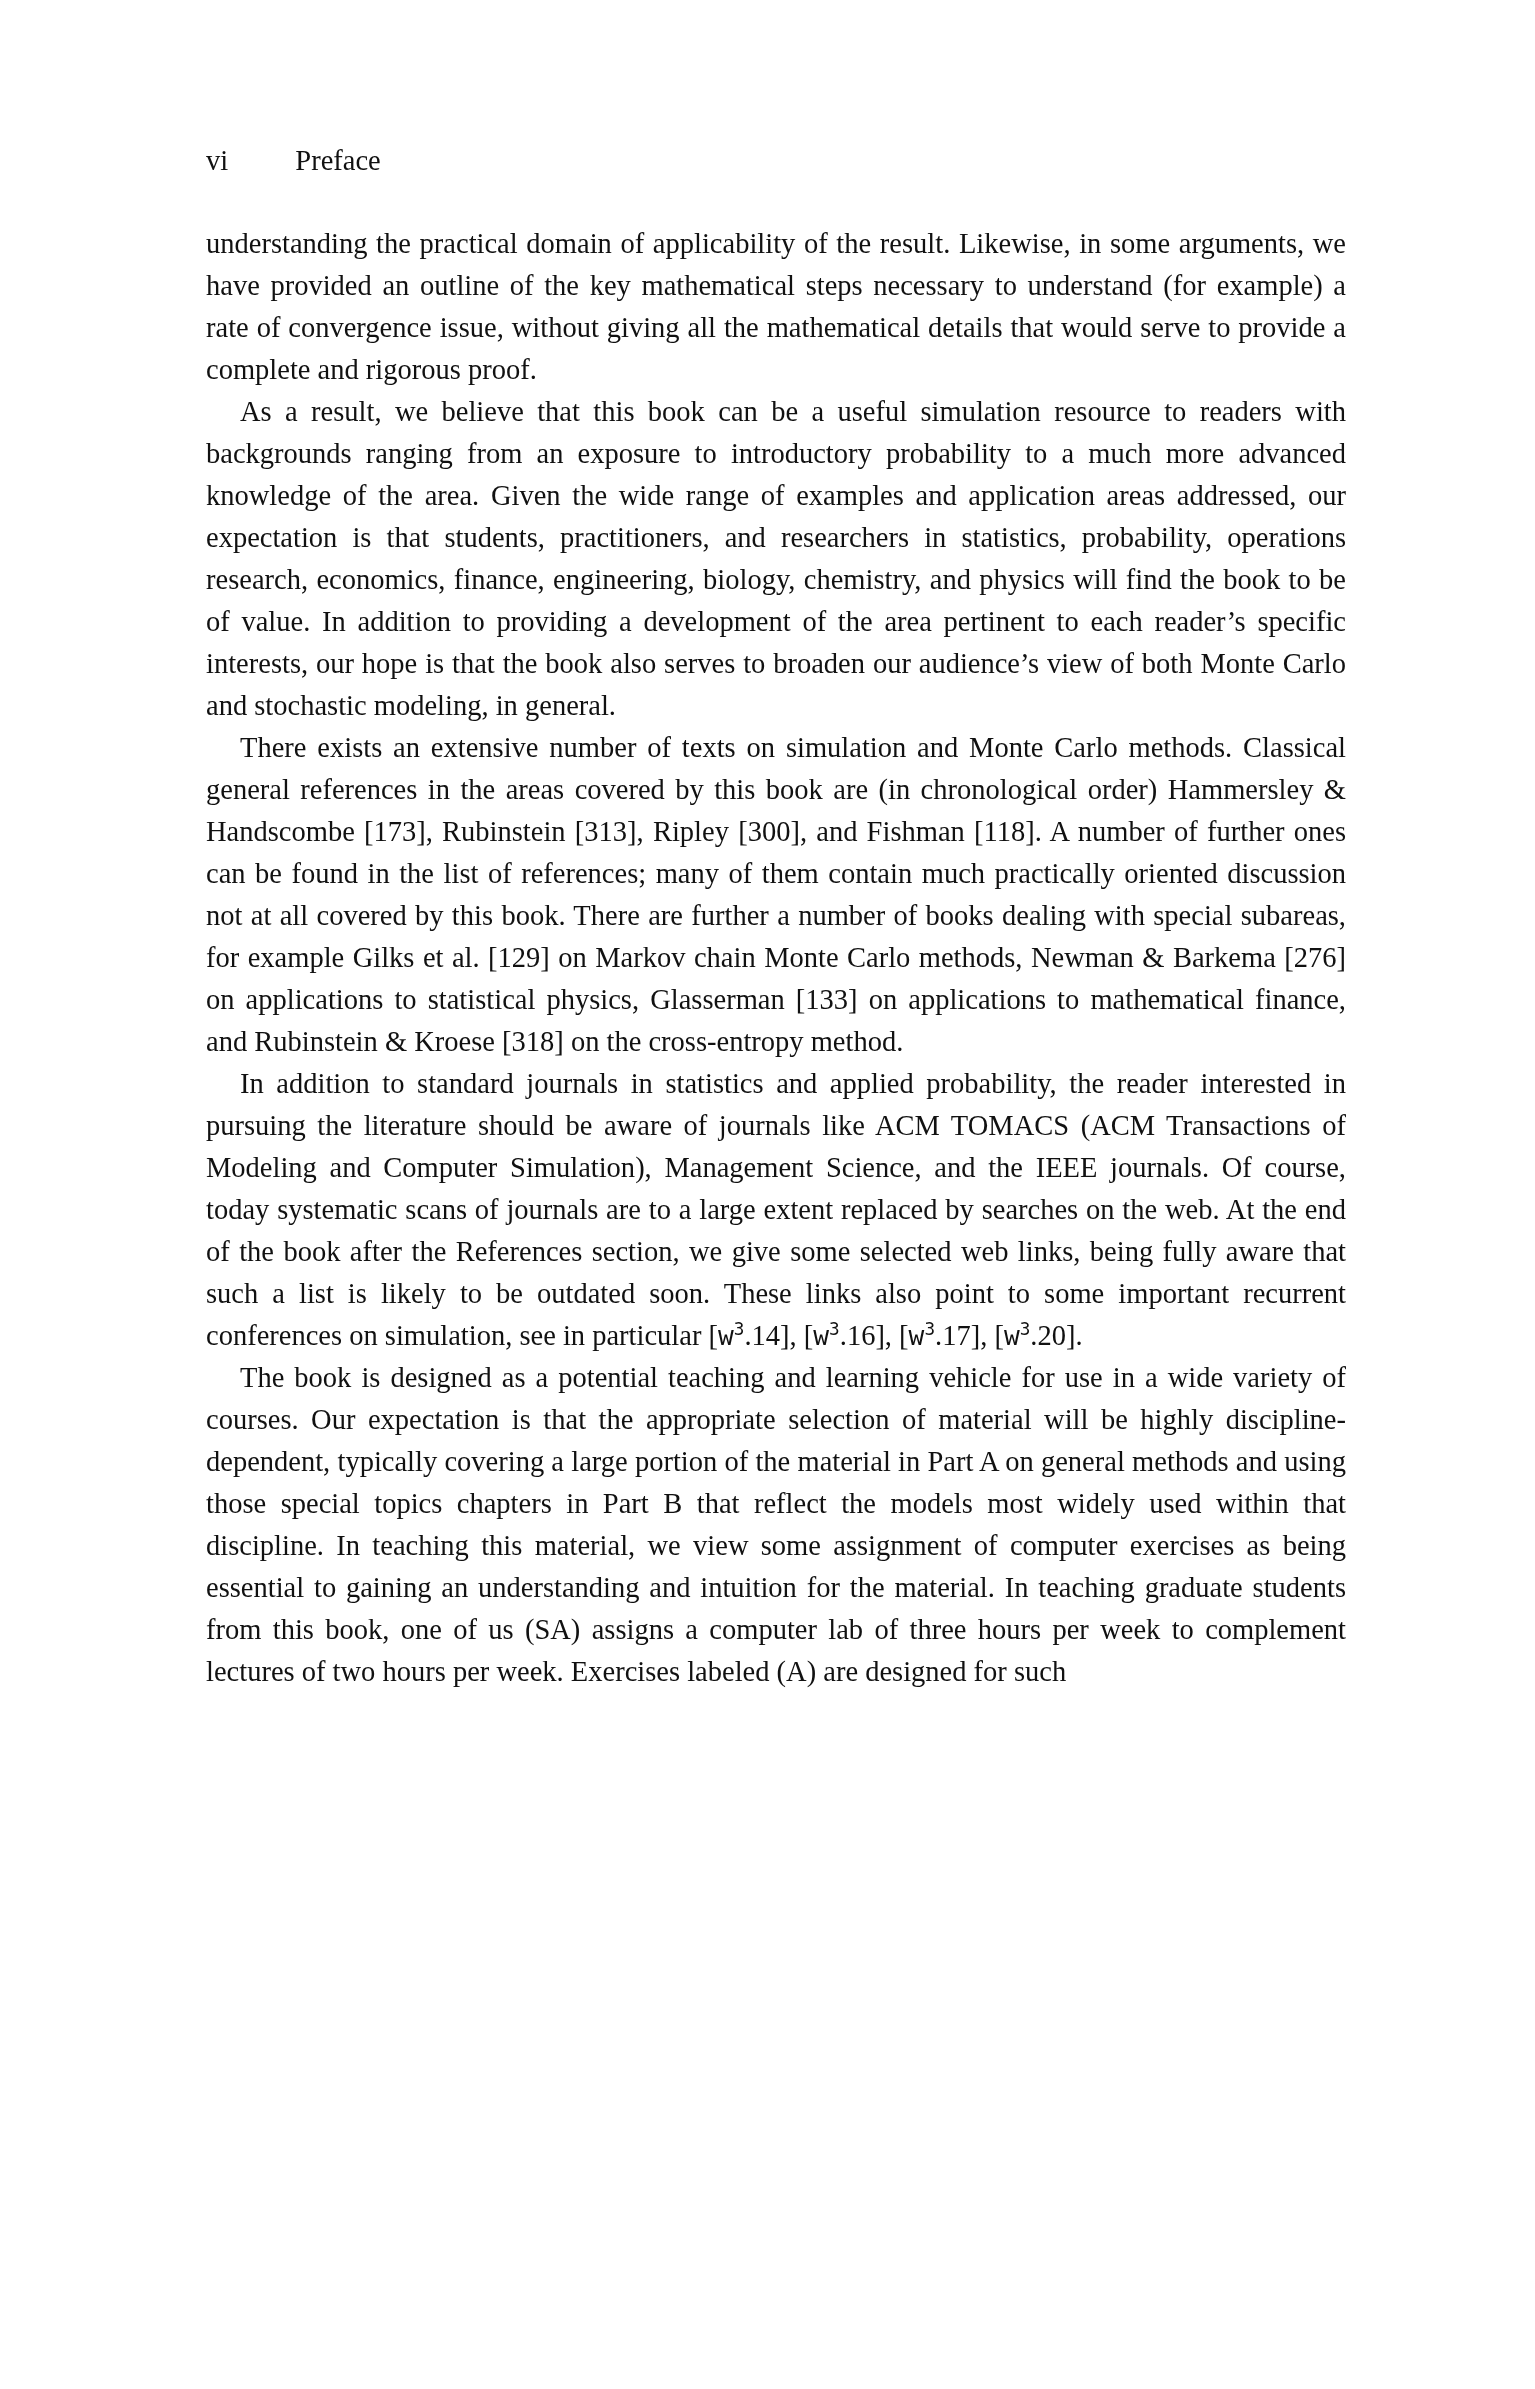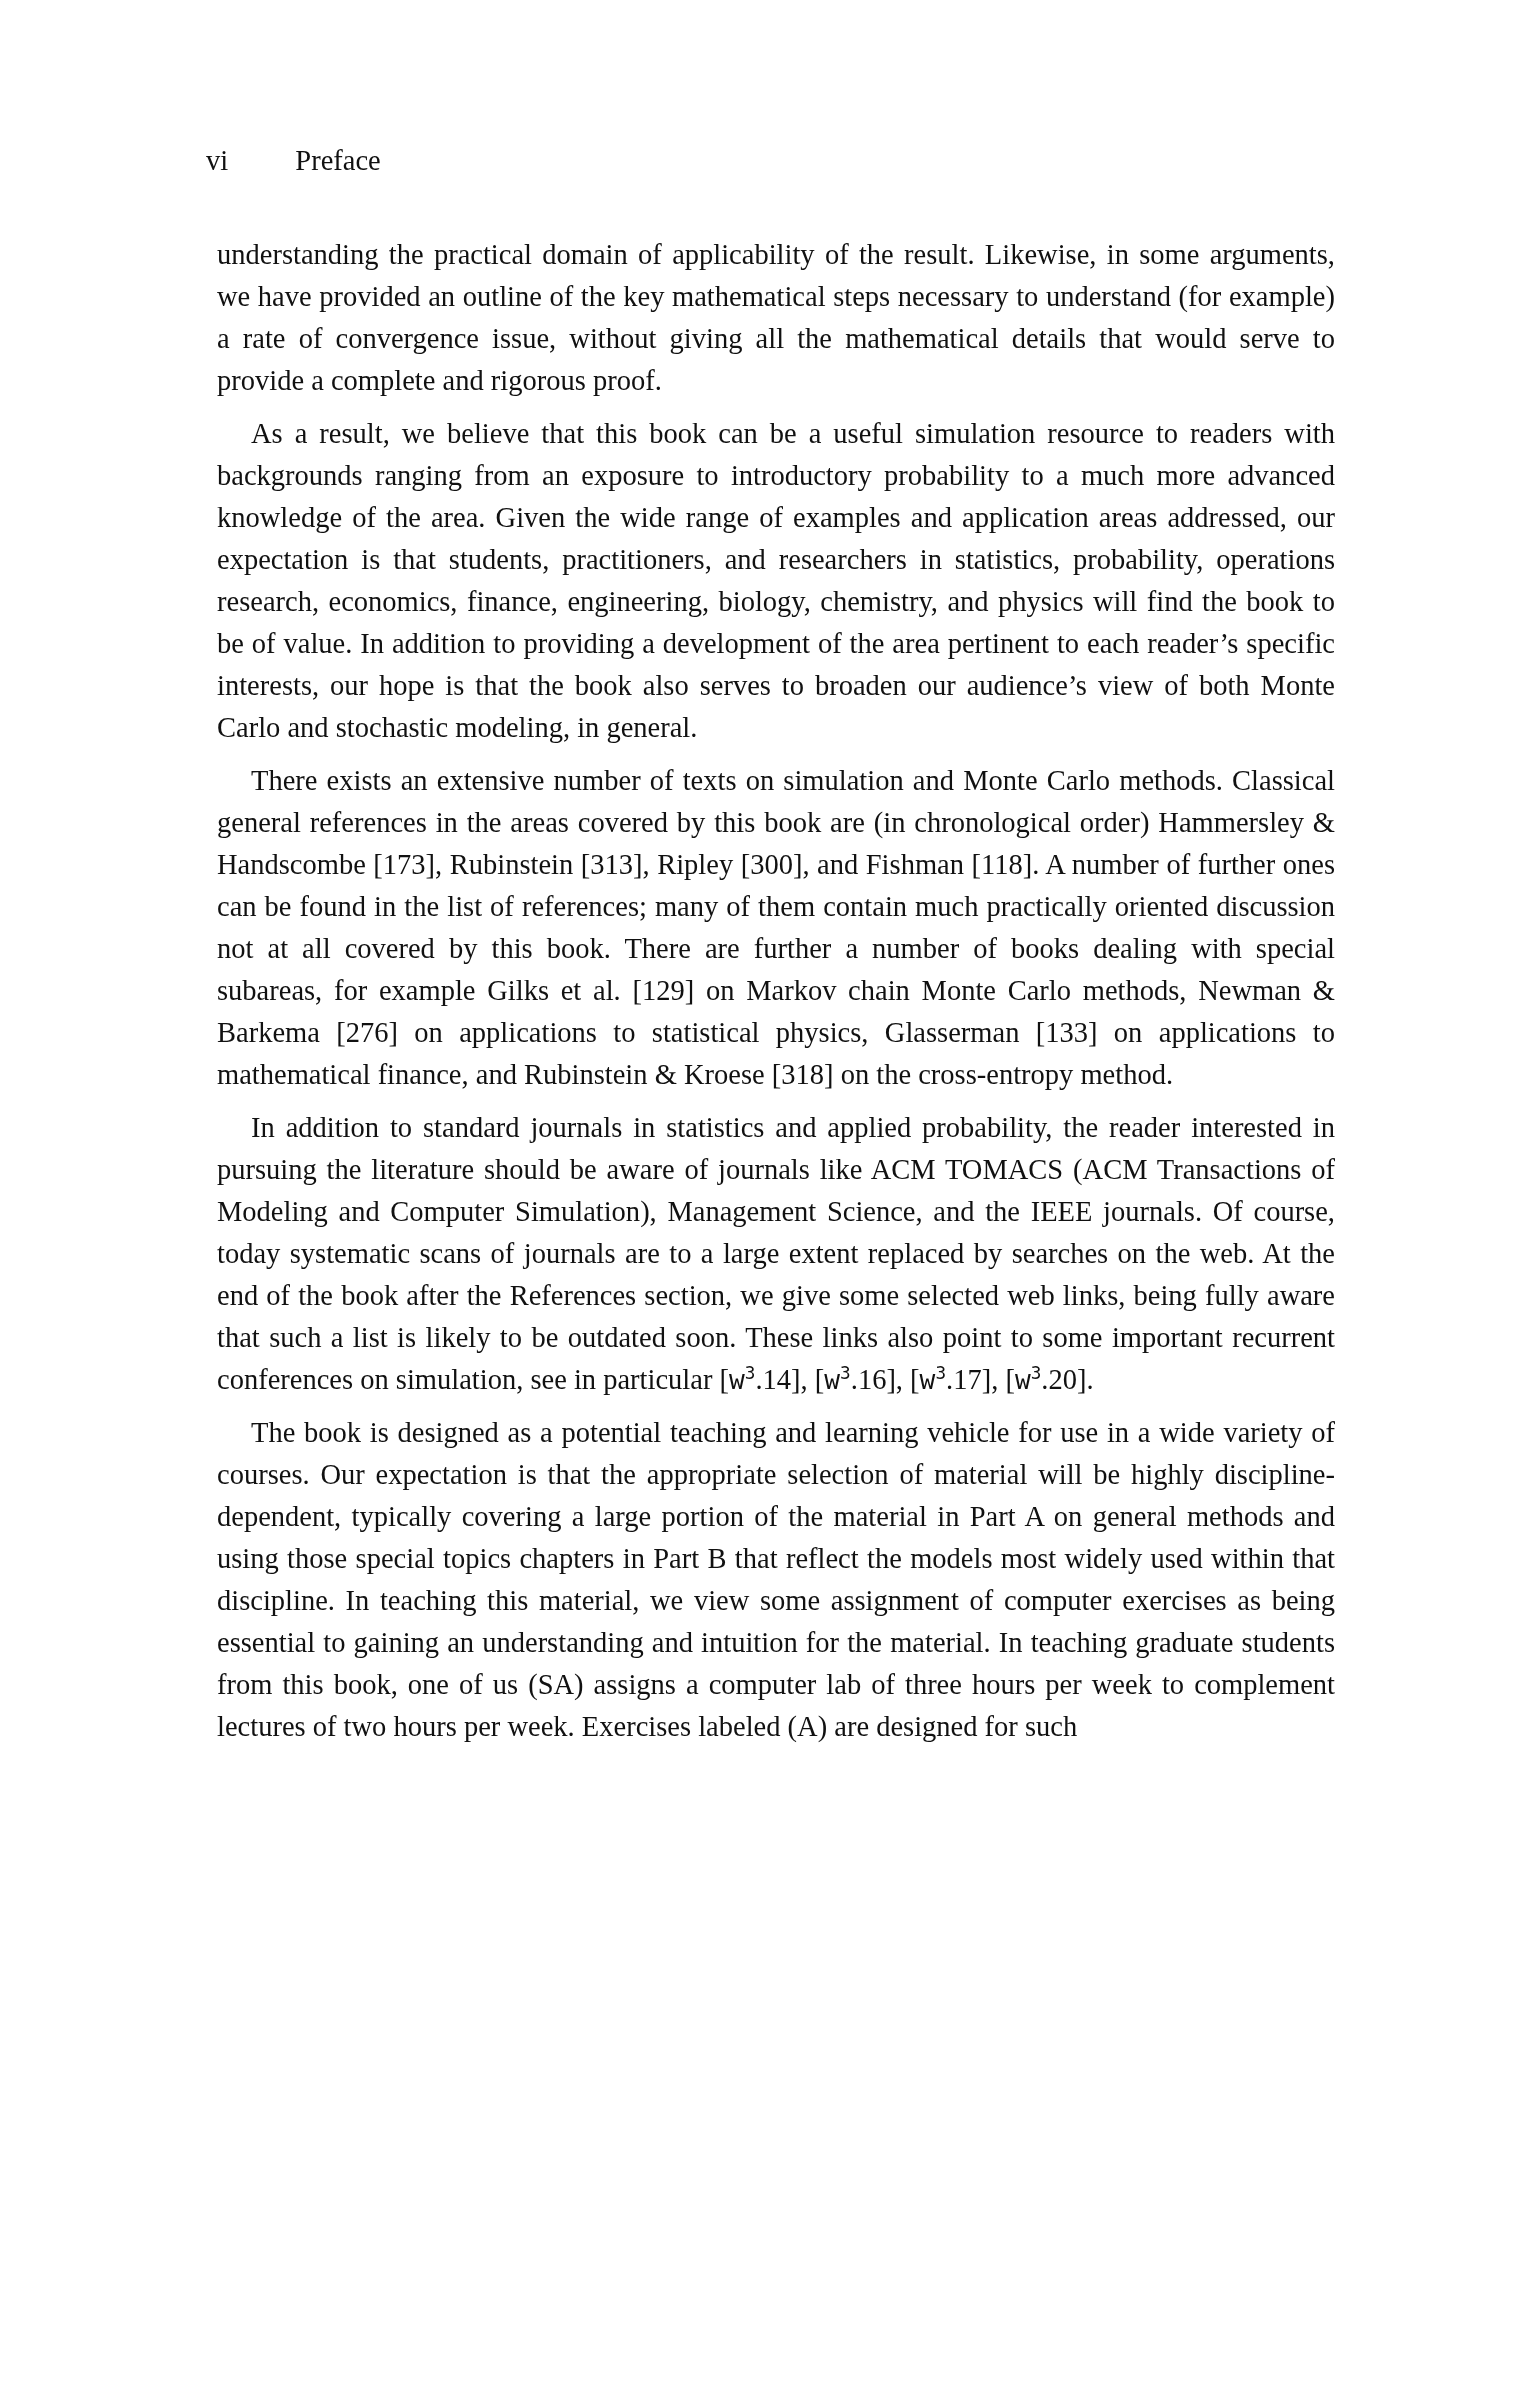--- a/index.html
+++ b/index.html
@@ -34,21 +34,21 @@
   .text-block {
     position: absolute;
     top: 223px;
     left: 206px;
     width: 1140px;
     font-size: 28.5px;
     line-height: 42px;
     text-align: justify;
   }
   .text-block p {
-    margin: 11px;
+    margin: 0;
     padding: 0;
   }
   .text-block p.indent {
     text-indent: 34px;
   }
   .run-n { }
   .run-i {
   }
   .run-m {
     font-family: "DejaVu Sans Mono", monospace;

